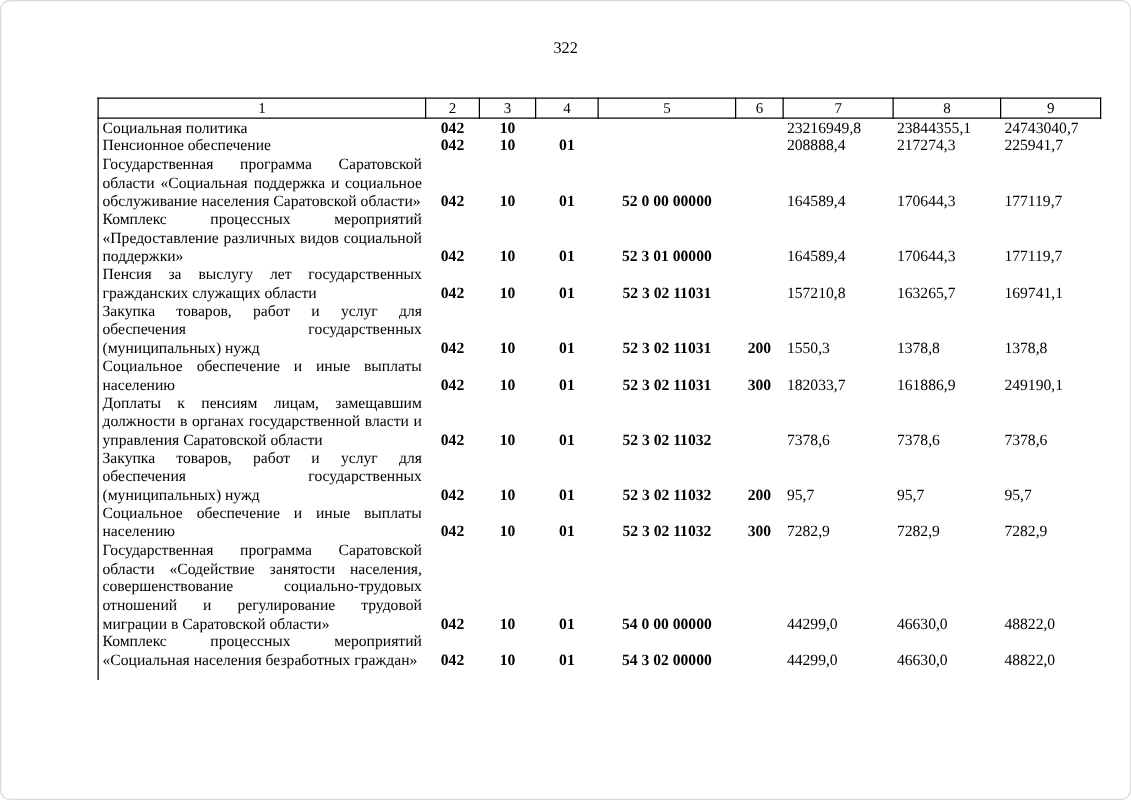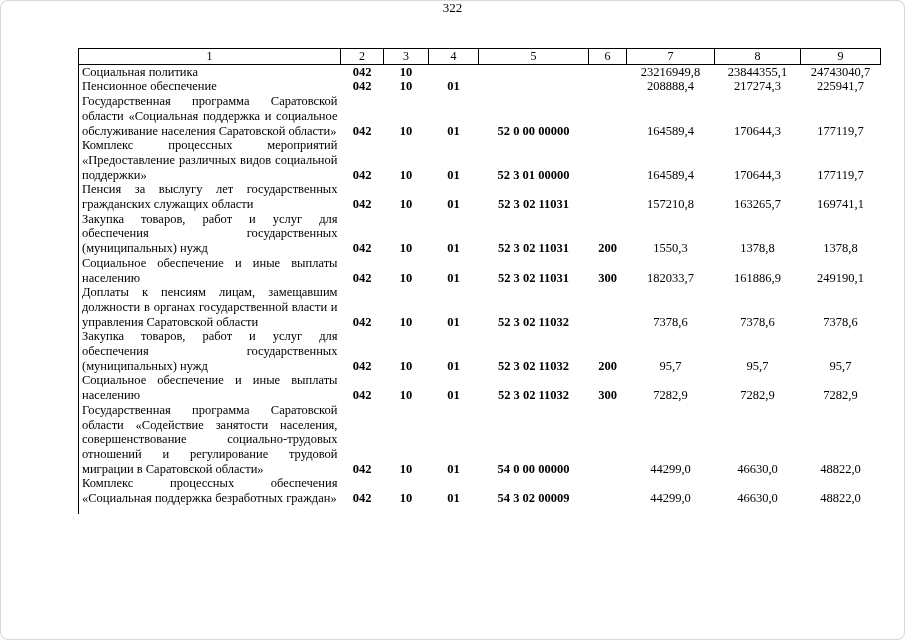--- a/index.html
+++ b/index.html
@@ -13,20 +13,21 @@
   }
   .screen {
     width: 905px;
     height: 640px;
     background: #ffffff;
     border-radius: 8px;
     box-shadow: inset 0 0 0 1px #d9d9d9;
     position: relative;
   }
   .page-number {
+    padding-top: 30px;
     text-align: center;
     font-size: 13px;
     line-height: 15px;
   }
   .table-wrap {
     margin: 33px 0 0 78px;
     width: 802px;
   }
   table.budget {
     border-collapse: collapse;
@@ -48,21 +49,21 @@
   table.budget td {
     vertical-align: bottom;
     padding: 0 3px;
   }
   td.col-name {
     text-align: justify;
     padding-left: 4px;
     padding-right: 7px;
   }
   td.col-center { text-align: center; font-weight: bold; }
-  td.col-num { text-align: center; padding-right: 4px; }
+  td.col-num { text-align: left; padding-right: 4px; }
   
   tr.stub-row td { height: 8px; }
 </style>
 </head>
 <body>
 
 <div class="screen">
 
   <div class="page-number">322</div>
 
@@ -208,25 +209,25 @@
             <td class="col-center">042</td>
             <td class="col-center">10</td>
             <td class="col-center">01</td>
             <td class="col-center">54 0 00 00000</td>
             <td class="col-center"></td>
             <td class="col-num">44299,0</td>
             <td class="col-num">46630,0</td>
             <td class="col-num">48822,0</td>
           </tr>
           <tr>
-            <td class="col-name">Комплекс процессных обеспечения «Социальная поддержка безработных граждан»</td>
-            <td class="col-center">042</td>
-            <td class="col-center">10</td>
-            <td class="col-center">01</td>
-            <td class="col-center">54 3 02 00009</td>
+            <td class="col-name">Комплекс процессных мероприятий «Социальная населения безработных граждан»</td>
+            <td class="col-center">042</td>
+            <td class="col-center">10</td>
+            <td class="col-center">01</td>
+            <td class="col-center">54 3 02 00000</td>
             <td class="col-center"></td>
             <td class="col-num">44299,0</td>
             <td class="col-num">46630,0</td>
             <td class="col-num">48822,0</td>
           </tr>
           <tr class="stub-row">
             <td colspan="9"></td>
           </tr>
         </tbody>
     </table>

